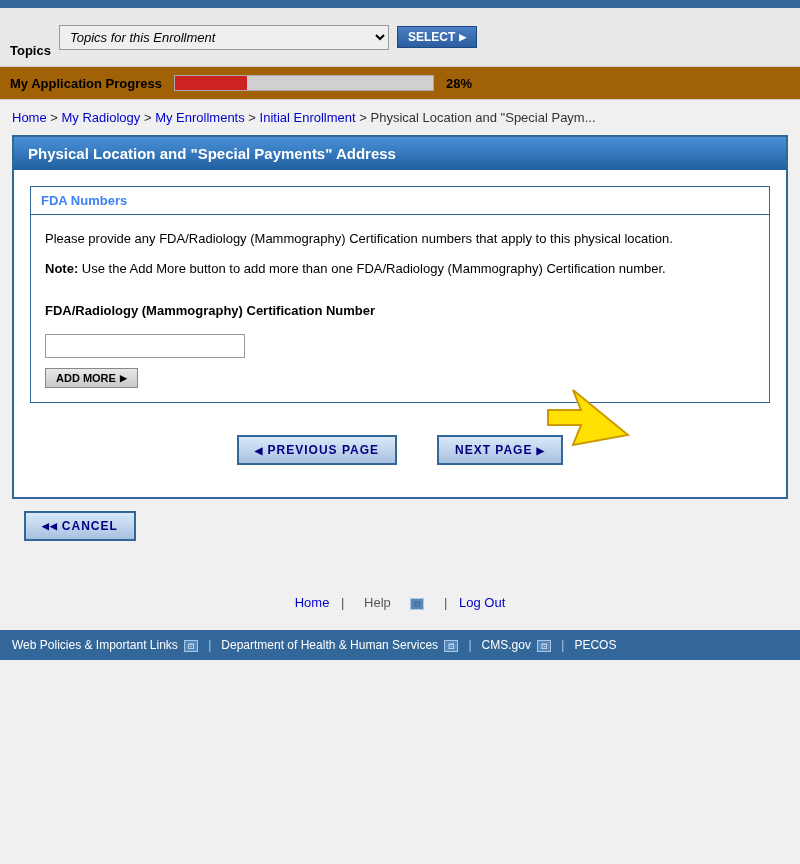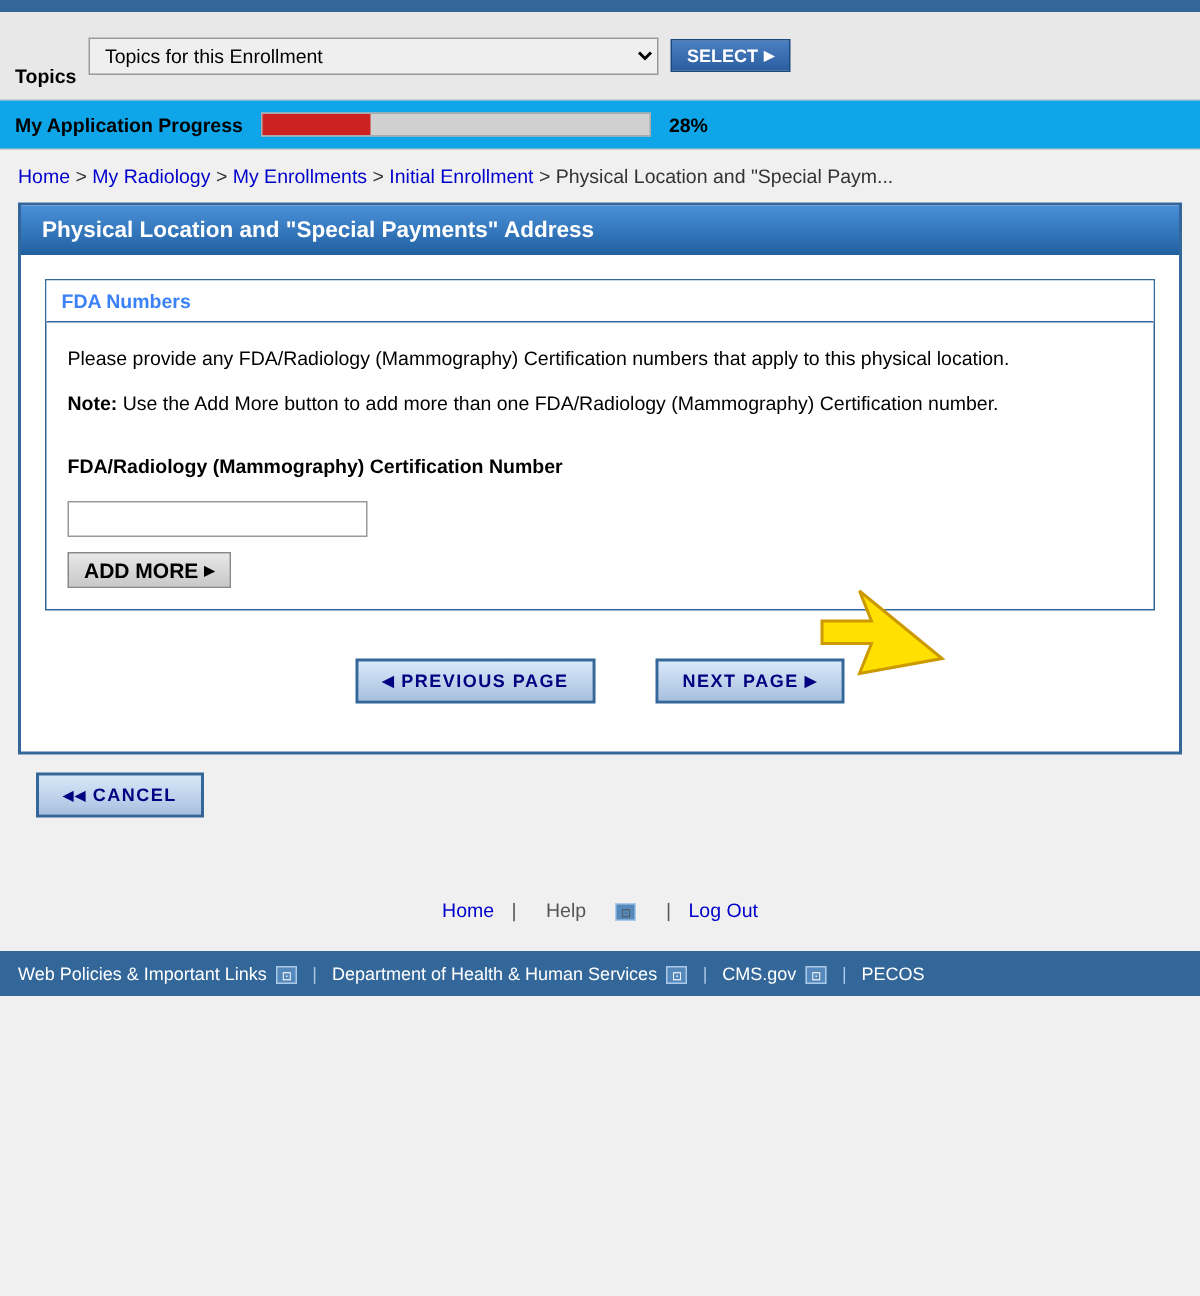--- a/index.html
+++ b/index.html
@@ -28,43 +28,44 @@
       gap: 8px;
     }
     .topics-label {
       font-weight: bold;
       font-size: 13px;
       margin-top: 27px;
     }
     .topics-select {
       padding: 3px 6px;
       font-size: 13px;
-      width: 380px;
+      width: 330px;
       border: 1px solid #999;
+      font-style: italic;
     }
     .select-btn {
       background: linear-gradient(to bottom, #4a7fc1, #2b5ea0);
       color: white;
       border: 1px solid #1a4a80;
       padding: 3px 10px;
       font-size: 12px;
       font-weight: bold;
       cursor: pointer;
       display: flex;
       align-items: center;
       gap: 4px;
     }
     .select-btn::after {
       content: "▶";
       font-size: 9px;
     }
 
     
     .progress-row {
-      background: #0ea5e9;
+      background: #a16207;
       padding: 8px 10px;
       display: flex;
       align-items: flex-end;
       gap: 12px;
       border-bottom: 1px solid #ccc;
     }
     .progress-label {
       font-weight: bold;
       font-size: 13px;
       white-space: nowrap;
@@ -154,21 +155,21 @@
       padding: 3px 5px;
       width: 200px;
       font-size: 13px;
       height: 24px;
     }
 
     .add-more-btn {
       background: linear-gradient(to bottom, #e8e8e8, #c8c8c8);
       border: 1px solid #888;
       padding: 3px 10px;
-      font-size: 14px;
+      font-size: 11px;
       font-weight: bold;
       cursor: pointer;
       margin-top: 10px;
       display: inline-flex;
       align-items: center;
       gap: 4px;
     }
     .add-more-btn::after {
       content: "▶";
       font-size: 9px;

